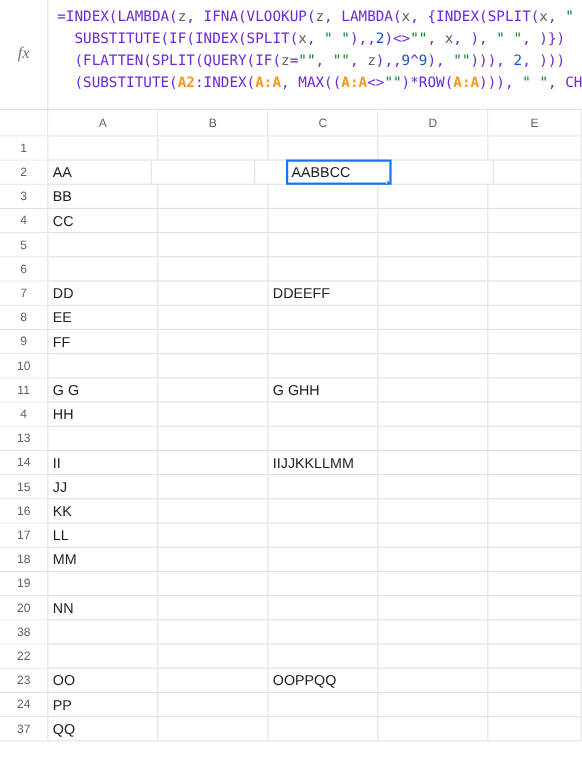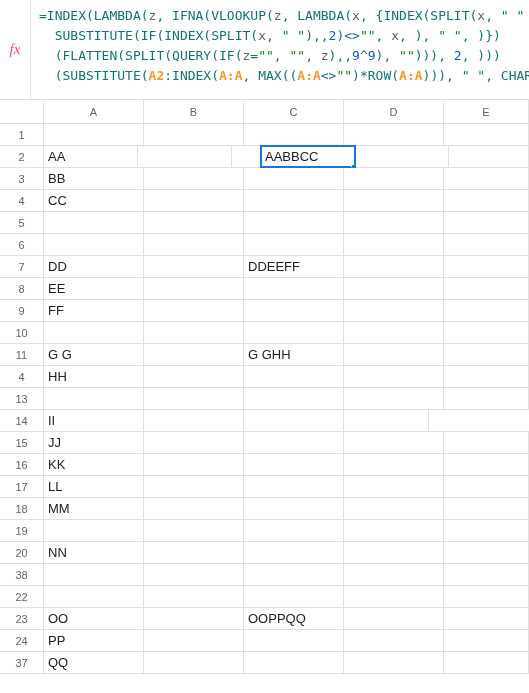--- a/index.html
+++ b/index.html
@@ -6,42 +6,42 @@
   html, body { width: 529px; height: 693px; font-family: Arial, sans-serif; background: #fff; overflow: hidden; }
   
   .formula-bar {
     display: flex;
     border-bottom: 1px solid #e0e0e0;
     background: #fff;
     min-height: 100px;
     align-items: stretch;
   }
   .fx-label {
-    width: 31px;
+    width: 44px;
     display: flex;
     align-items: center;
     justify-content: center;
-    color: #ec4899;
+    color: #737373;
     font-style: italic;
     font-family: Georgia, serif;
     font-size: 15px;
     border-right: 1px solid #e0e0e0;
     flex-shrink: 0;
   }
   .formula-content {
     flex: 1;
     padding: 6px 8px;
     font-family: "Consolas", "Menlo", monospace;
     font-size: 13px;
     line-height: 20px;
     color: #202124;
     white-space: pre;
     overflow: hidden;
   }
-  .t-black { color: #0f766e; }
+  .t-black { color: #6d28d9; }
   .t-orange { color: #F7981D; font-weight: bold; }
   .t-blue { color: #1155CC; }
   .t-green { color: #11822b; }
   .t-gray { color: #616161; }
   
   .grid-wrap {
     display: flex;
     flex-direction: column;
     height: calc(693px - 101px);
   }
@@ -239,20 +239,21 @@
         <div class="cell col-A"></div>
         <div class="cell col-B"></div>
         <div class="cell col-C"></div>
         <div class="cell col-D"></div>
         <div class="cell col-E"></div>
       </div>
       <div class="row">
         <div class="row-h">14</div>
         <div class="cell col-A">II</div>
         <div class="cell col-B"></div>
+        <div class="cell col-C">IIJJKKLLMM</div>
         <div class="cell col-D"></div>
         <div class="cell col-E"></div>
       </div>
       <div class="row">
         <div class="row-h">15</div>
         <div class="cell col-A">JJ</div>
         <div class="cell col-B"></div>
         <div class="cell col-C"></div>
         <div class="cell col-D"></div>
         <div class="cell col-E"></div>

